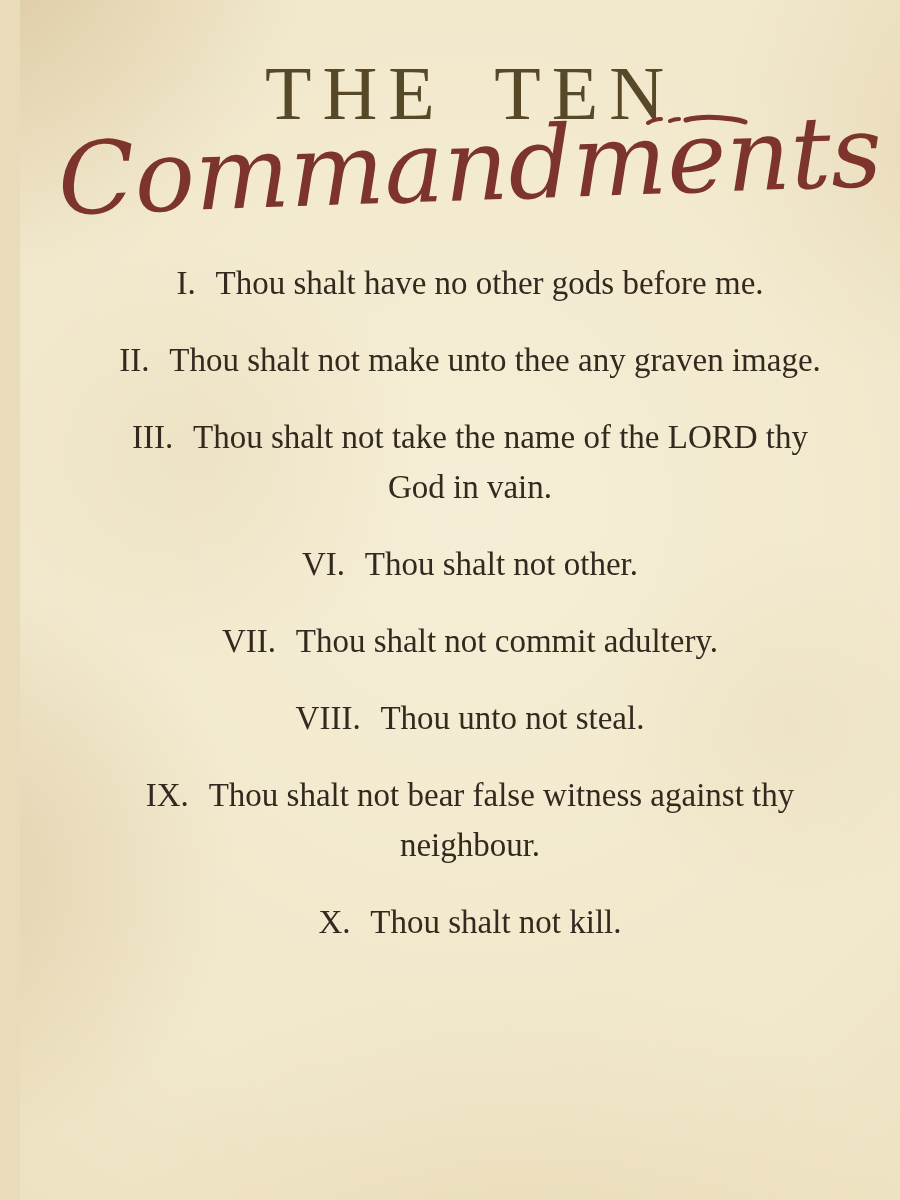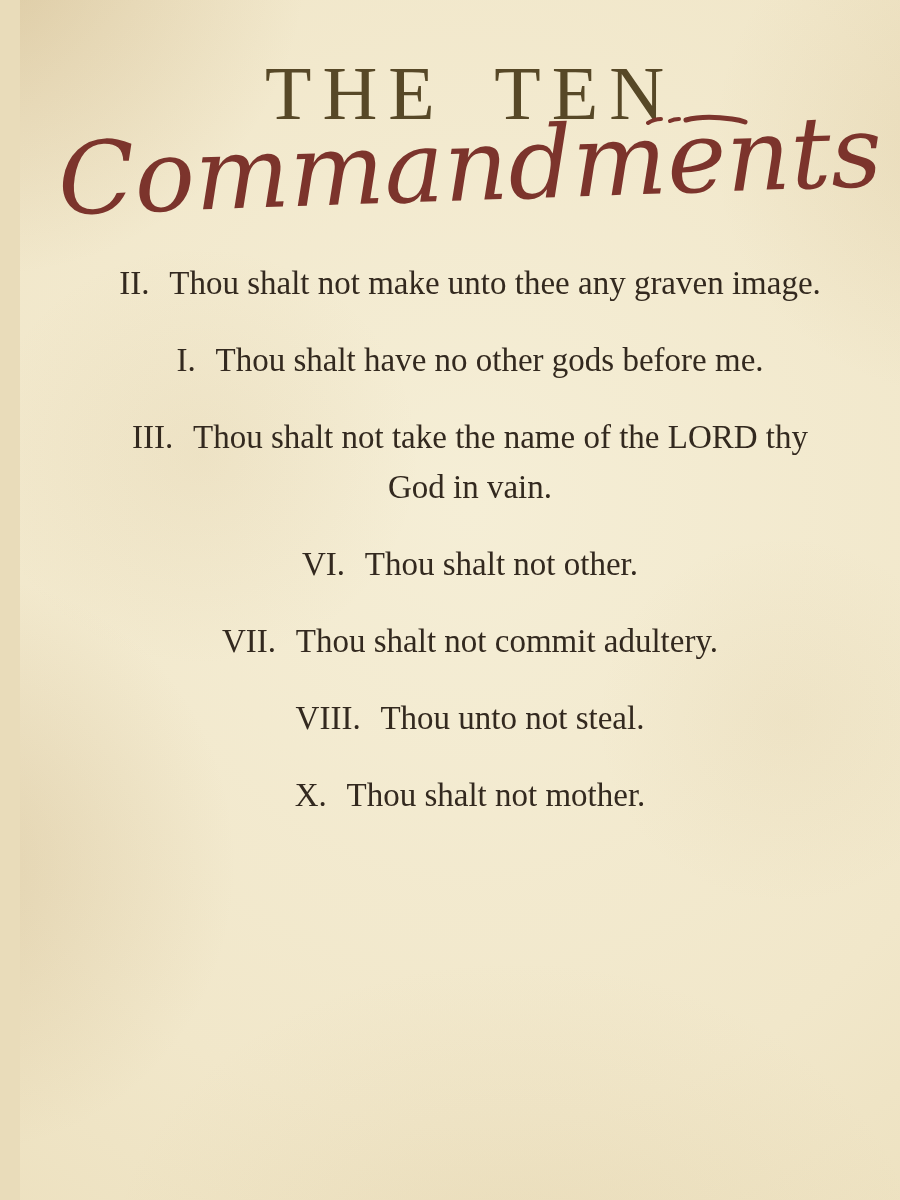--- a/index.html
+++ b/index.html
@@ -77,32 +77,34 @@
       <path d="M2 11 q6 -4 13 -4" stroke="#7c342c" stroke-width="4" fill="none" stroke-linecap="round"></path>
       <path d="M24 9 q4 -2 9 -2" stroke="#7c342c" stroke-width="4" fill="none" stroke-linecap="round"></path>
       <path d="M40 8 q18 -5 46 -1 q8 1 13 3" stroke="#7c342c" stroke-width="5" fill="none" stroke-linecap="round"></path>
     </svg>
   </span>
 
   <h2 class="subtitle">Commandments</h2>
 
   <div class="list">
 
+    <div class="cmd"><span class="cmd-numeral">I.</span><span class="cmd-text">Thou shalt have no other gods before me.</span></div>
+
     <div class="cmd"><span class="cmd-numeral">II.</span><span class="cmd-text">Thou shalt not make unto thee any graven image.</span></div>
-
-    <div class="cmd"><span class="cmd-numeral">I.</span><span class="cmd-text">Thou shalt have no other gods before me.</span></div>
 
     <div class="cmd"><span class="cmd-numeral">III.</span><span class="cmd-text">Thou shalt not take the name of the LORD thy
 God in vain.</span></div>
 
 
 
     <div class="cmd"><span class="cmd-numeral">VI.</span><span class="cmd-text">Thou shalt not other.</span></div>
 
     <div class="cmd"><span class="cmd-numeral">VII.</span><span class="cmd-text">Thou shalt not commit adultery.</span></div>
 
     <div class="cmd"><span class="cmd-numeral">VIII.</span><span class="cmd-text">Thou unto not steal.</span></div>
 
+    <div class="cmd"><span class="cmd-numeral">IX.</span><span class="cmd-text">Thou shalt not bear false witness against thy
+neighbour.</span></div>
 
-    <div class="cmd"><span class="cmd-numeral">X.</span><span class="cmd-text">Thou shalt not mother.</span></div>
+    <div class="cmd"><span class="cmd-numeral">X.</span><span class="cmd-text">Thou shalt not kill.</span></div>
 
   </div>
 </div>
 
 </body></html>

